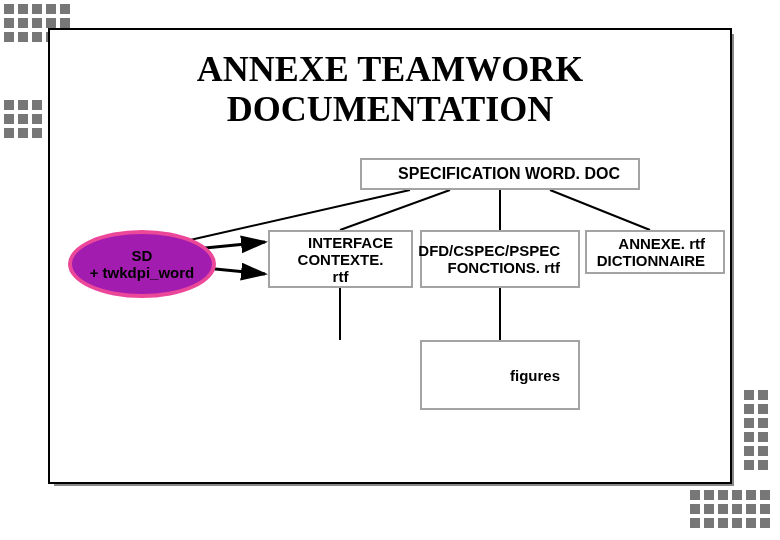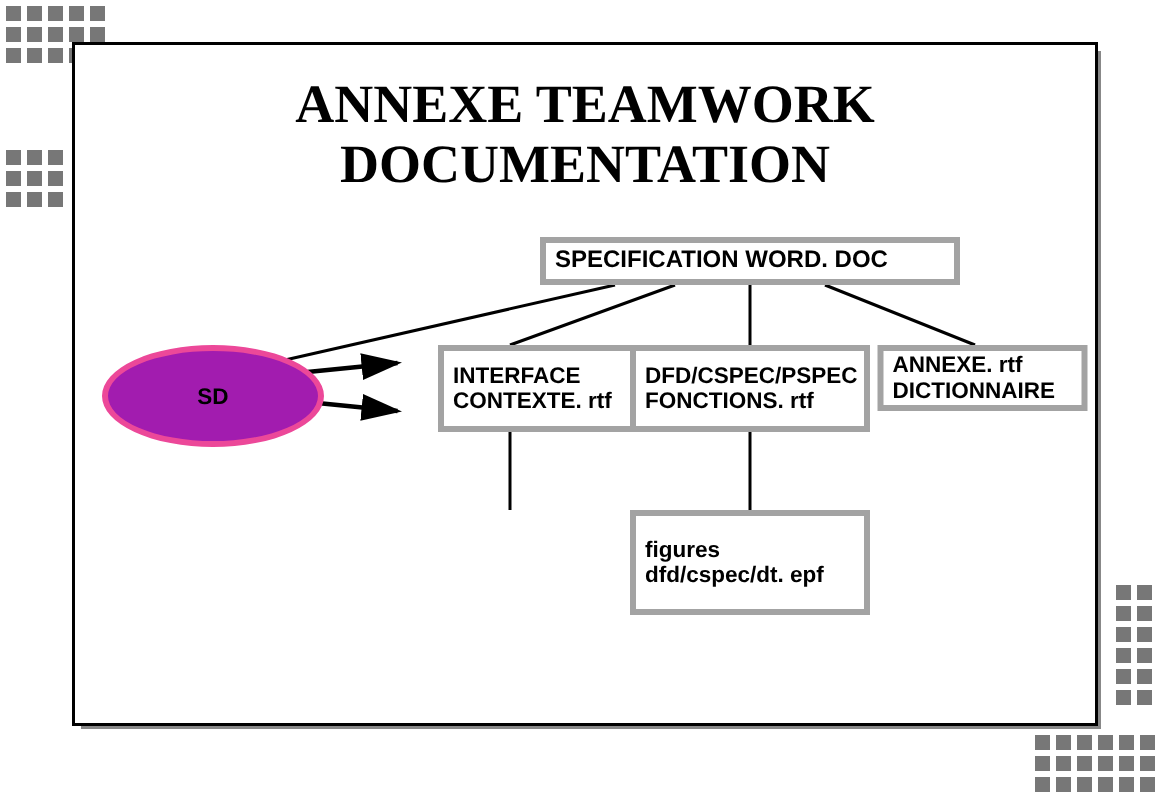--- a/index.html
+++ b/index.html
@@ -45,29 +45,29 @@
     top: 20px;
     text-align: center;
     font-family: "Times New Roman", Times, serif;
     font-weight: bold;
     font-size: 36px;
     line-height: 1.1;
   }
   .box {
     position: absolute;
     background: #fff;
-    border: 4px solid #a3a3a3;
+    border: 2px solid #a3a3a3;
     text-align: center;
     font-weight: bold;
     font-size: 15px;
     display: flex;
     flex-direction: column;
     justify-content: center;
-    align-items: flex-start;
-    padding: 4px 6px;
+    align-items: flex-end;
+    padding: 4px 18px;
     box-sizing: border-box;
   }
   .ellipse {
     position: absolute;
     border: 4px solid #ec4899;
     border-radius: 50%;
     background: #a21caf;
     text-align: center;
     font-weight: bold;
     font-size: 15px;
@@ -180,36 +180,36 @@
     <line x1="155" y1="218" x2="215" y2="212" stroke="#000" stroke-width="3" marker-end="url(#ah)"></line>
     <line x1="155" y1="238" x2="215" y2="244" stroke="#000" stroke-width="3" marker-end="url(#ah)"></line>
   </svg>
 
   <div class="box" style="left:310px; top:128px; width:280px; height:32px; font-size:16px;">
     <span>SPECIFICATION WORD. DOC</span>
   </div>
 
   <div class="ellipse" style="left:18px; top:200px; width:140px; height:60px;">
     <span>SD</span>
-  </div>
-
-  <div class="box" style="left:218px; top:200px; width:145px; height:58px;margin-left:24px;">
+    <span>+ twkdpi_word</span>
+  </div>
+
+  <div class="box" style="left:218px; top:200px; width:145px; height:58px;">
     <span>INTERFACE</span>
     <span>CONTEXTE. rtf</span>
   </div>
 
   <div class="box" style="left:370px; top:200px; width:160px; height:58px;">
     <span>DFD/CSPEC/PSPEC</span>
     <span>FONCTIONS. rtf</span>
   </div>
 
   <div class="box" style="left:535px; top:200px; width:140px; height:44px;">
     <span>ANNEXE. rtf</span>
     <span>DICTIONNAIRE</span>
   </div>
 
 
   <div class="box" style="left:370px; top:310px; width:160px; height:70px;">
     <span>figures</span>
-    <span>dfd/cspec/dt. epf</span>
   </div>
 
 </div>
 
 </body></html>

